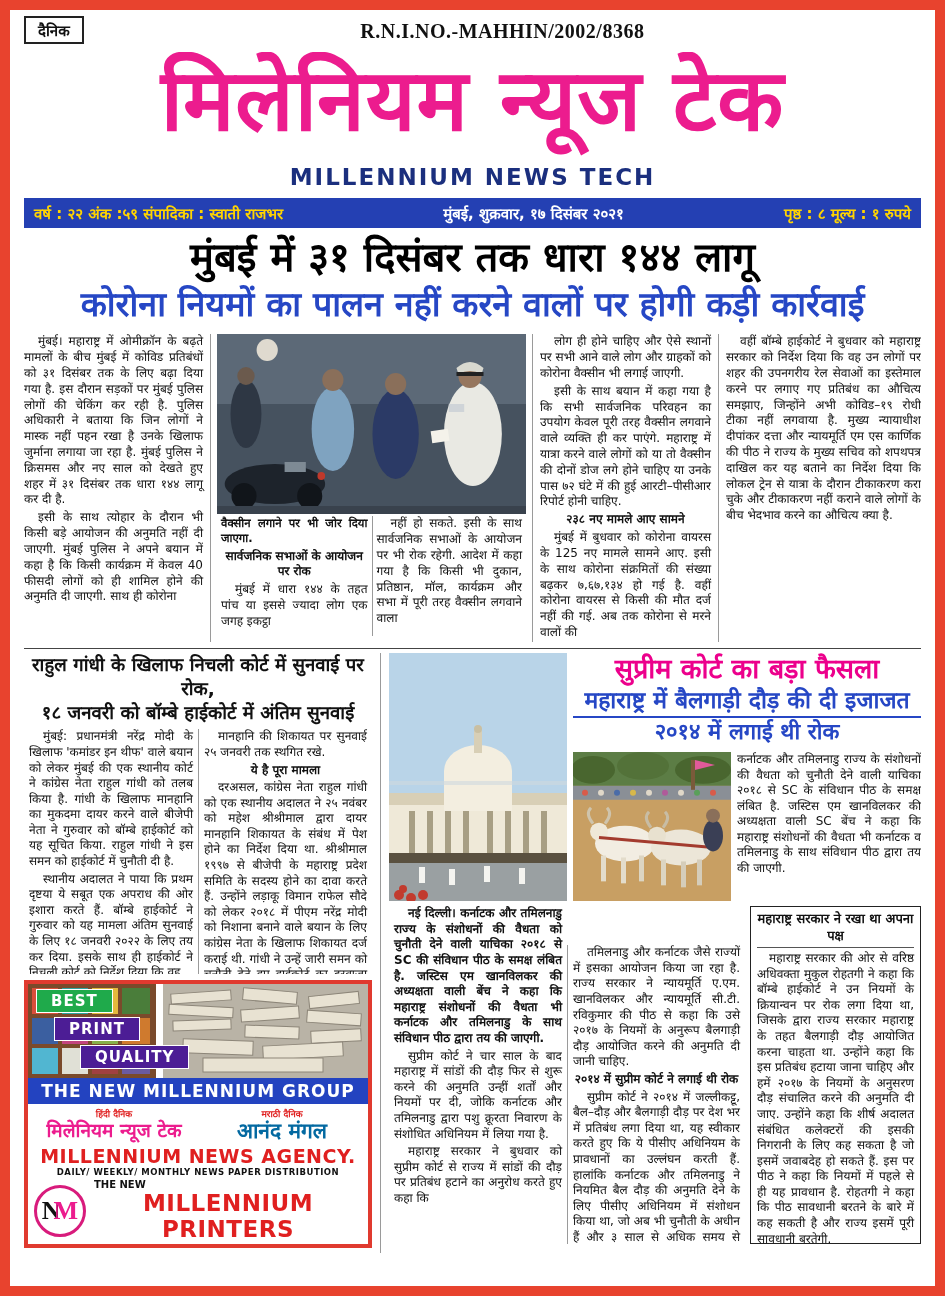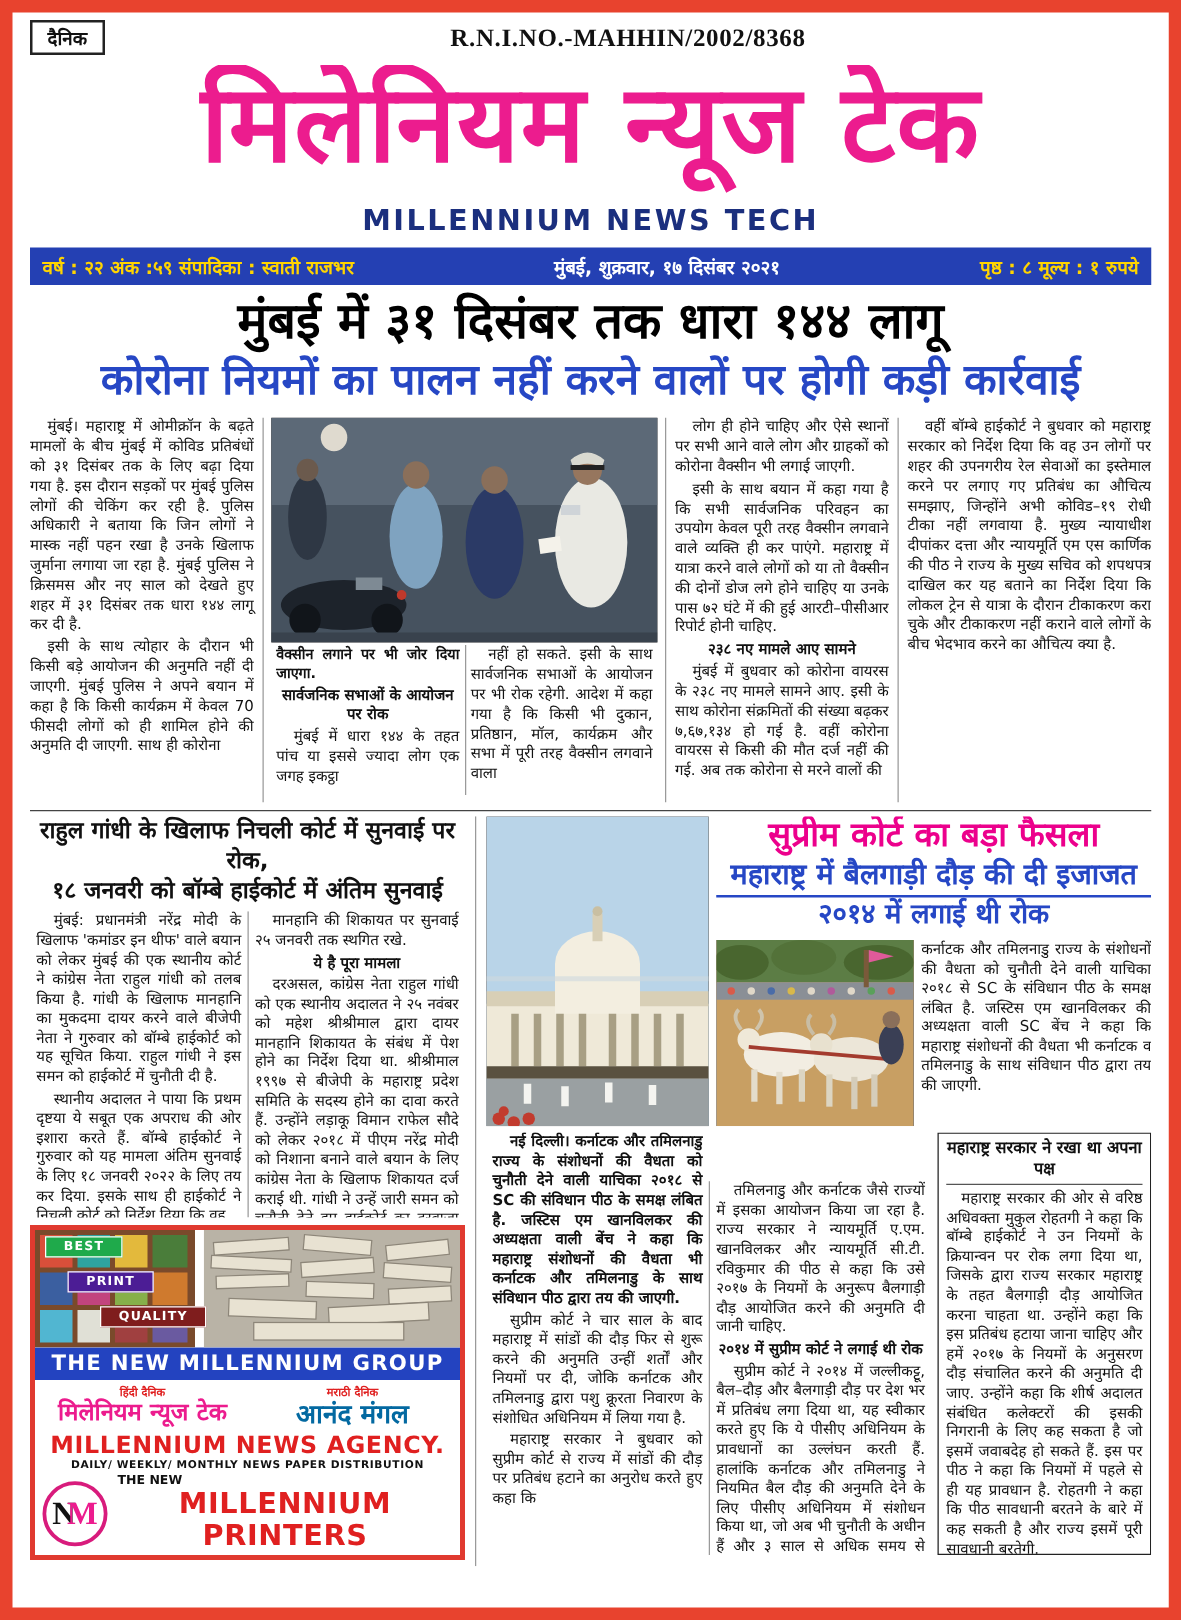--- a/index.html
+++ b/index.html
@@ -63,24 +63,24 @@
   .sc-cols .bold-lead { font-weight:bold; }
   .sc-box { flex:1; border:1.5px solid #222; padding:4px 6px; overflow:hidden; margin-left:5px; }
   .sc-box-heading { font-weight:800; text-align:center; font-size:13px; line-height:1.3; border-bottom:1px solid #555; padding-bottom:2px; margin-bottom:3px; }
   .sc-box p { text-indent:12px; }
   
   .ad-box { margin-top:6px; height:268px; border:4px solid #e03a2f; position:relative; overflow:hidden; background:#fff; }
   .ad-head { position:relative; height:94px; }
   .ad-img { position:absolute; top:0; }
   .ad-img.shelf { left:0; width:128px; height:94px; }
   .ad-img.stacks { right:0; width:205px; height:94px; }
-  .badge { position:absolute; color:#fff; font-weight:800; font-size:10px; padding:2px 14px; border:1px solid #fff; letter-spacing:1px; }
+  .badge { position:absolute; color:#fff; font-weight:800; font-size:15px; padding:2px 14px; border:1px solid #fff; letter-spacing:1px; }
   .badge.best { background:#1faa4b; top:5px; left:8px; }
   .badge.print { background:#4c1d95; top:33px; left:26px; }
-  .badge.quality { background:#7f1d1d; top:61px; left:52px; }
+  .badge.quality { background:#4c1d95; top:61px; left:52px; }
   .ad-banner { background:#2343c0; color:#fff; text-align:center; font-weight:800; font-size:17px; padding:3px 0; letter-spacing:1px; }
   .ad-pubs { display:flex; text-align:center; padding:3px 2px 1px; }
   .ad-pubs > div { width:50%; }
   .pub-label { color:#e02020; font-size:9px; font-weight:bold; }
   .pub1-name { color:#ec1c8e; font-weight:800; font-size:19px; line-height:1.15; }
   .pub2-name { color:#0369a1; font-weight:800; font-size:21px; line-height:1.1; }
   .ad-agency { text-align:center; margin-top:1px; }
   .agency-name { color:#e02020; font-weight:800; font-size:19px; letter-spacing:.5px; }
   .agency-sub { font-size:8.5px; font-weight:bold; color:#111; letter-spacing:.5px; }
   .ad-printers { display:flex; align-items:center; gap:8px; padding:2px 6px 0; }
@@ -107,21 +107,21 @@
     <span class="center">मुंबई, शुक्रवार, १७ दिसंबर २०२१</span>
     <span>पृष्ठ : ८ मूल्य : १ रुपये</span>
   </div>
 
   <div class="headline">मुंबई में ३१ दिसंबर तक धारा १४४ लागू</div>
   <div class="subheadline">कोरोना नियमों का पालन नहीं करने वालों पर होगी कड़ी कार्रवाई</div>
 
   <div class="lead">
     <div class="col c1">
       <p>मुंबई। महाराष्ट्र में ओमीक्रॉन के बढ़ते मामलों के बीच मुंबई में कोविड प्रतिबंधों को ३१ दिसंबर तक के लिए बढ़ा दिया गया है. इस दौरान सड़कों पर मुंबई पुलिस लोगों की चेकिंग कर रही है. पुलिस अधिकारी ने बताया कि जिन लोगों ने मास्क नहीं पहन रखा है उनके खिलाफ जुर्माना लगाया जा रहा है. मुंबई पुलिस ने क्रिसमस और नए साल को देखते हुए शहर में ३१ दिसंबर तक धारा १४४ लागू कर दी है.</p>
-      <p>इसी के साथ त्योहार के दौरान भी किसी बड़े आयोजन की अनुमति नहीं दी जाएगी. मुंबई पुलिस ने अपने बयान में कहा है कि किसी कार्यक्रम में केवल 70 फीसदी लोगों को ही शामिल होने की अनुमति दी जाएगी. साथ ही कोरोना</p>
+      <p>इसी के साथ त्योहार के दौरान भी किसी बड़े आयोजन की अनुमति नहीं दी जाएगी. मुंबई पुलिस ने अपने बयान में कहा है कि किसी कार्यक्रम में केवल 40 फीसदी लोगों को ही शामिल होने की अनुमति दी जाएगी. साथ ही कोरोना</p>
     </div>
     <div class="col cphoto">
       <div class="photo-frame photo-police">
         <svg viewBox="0 0 320 180" preserveAspectRatio="none">
           <rect width="320" height="180" fill="#46525f"></rect>
           <rect width="320" height="70" fill="#5c6977"></rect>
           <circle cx="52" cy="16" r="11" fill="#ede7d8" opacity="0.9"></circle>
           <rect x="230" y="10" width="90" height="60" fill="#3c4document654" opacity="0"></rect>
 
           <ellipse cx="30" cy="80" rx="16" ry="34" fill="#2e3744"></ellipse>
@@ -157,21 +157,21 @@
         </div>
         <div class="mid-right">
           <p>नहीं हो सकते. इसी के साथ सार्वजनिक सभाओं के आयोजन पर भी रोक रहेगी. आदेश में कहा गया है कि किसी भी दुकान, प्रतिष्ठान, मॉल, कार्यक्रम और सभा में पूरी तरह वैक्सीन लगवाने वाला</p>
         </div>
       </div>
     </div>
     <div class="col c4">
       <p>लोग ही होने चाहिए और ऐसे स्थानों पर सभी आने वाले लोग और ग्राहकों को कोरोना वैक्सीन भी लगाई जाएगी.</p>
       <p>इसी के साथ बयान में कहा गया है कि सभी सार्वजनिक परिवहन का उपयोग केवल पूरी तरह वैक्सीन लगवाने वाले व्यक्ति ही कर पाएंगे. महाराष्ट्र में यात्रा करने वाले लोगों को या तो वैक्सीन की दोनों डोज लगे होने चाहिए या उनके पास ७२ घंटे में की हुई आरटी–पीसीआर रिपोर्ट होनी चाहिए.</p>
       <p class="mini-heading">२३८ नए मामले आए सामने</p>
-      <p>मुंबई में बुधवार को कोरोना वायरस के २३८ नए मामले सामने आए. इसी के साथ कोरोना संक्रमितों की संख्या बढ़कर ७,६७,१३४ हो गई है. वहीं कोरोना वायरस से किसी की मौत दर्ज नहीं की गई. अब तक कोरोना से मरने वालों की</p>
+      <p>मुंबई में बुधवार को कोरोना वायरस के 125 नए मामले सामने आए. इसी के साथ कोरोना संक्रमितों की संख्या बढ़कर ७,६७,१३४ हो गई है. वहीं कोरोना वायरस से किसी की मौत दर्ज नहीं की गई. अब तक कोरोना से मरने वालों की</p>
     </div>
     <div class="col c5">
       <p>वहीं बॉम्बे हाईकोर्ट ने बुधवार को महाराष्ट्र सरकार को निर्देश दिया कि वह उन लोगों पर शहर की उपनगरीय रेल सेवाओं का इस्तेमाल करने पर लगाए गए प्रतिबंध का औचित्य समझाए, जिन्होंने अभी कोविड–१९ रोधी टीका नहीं लगवाया है. मुख्य न्यायाधीश दीपांकर दत्ता और न्यायमूर्ति एम एस कार्णिक की पीठ ने राज्य के मुख्य सचिव को शपथपत्र दाखिल कर यह बताने का निर्देश दिया कि लोकल ट्रेन से यात्रा के दौरान टीकाकरण करा चुके और टीकाकरण नहीं कराने वाले लोगों के बीच भेदभाव करने का औचित्य क्या है.</p>
     </div>
   </div>
 
   <div class="section-rule"></div>
 
   <div class="bottom">
 

